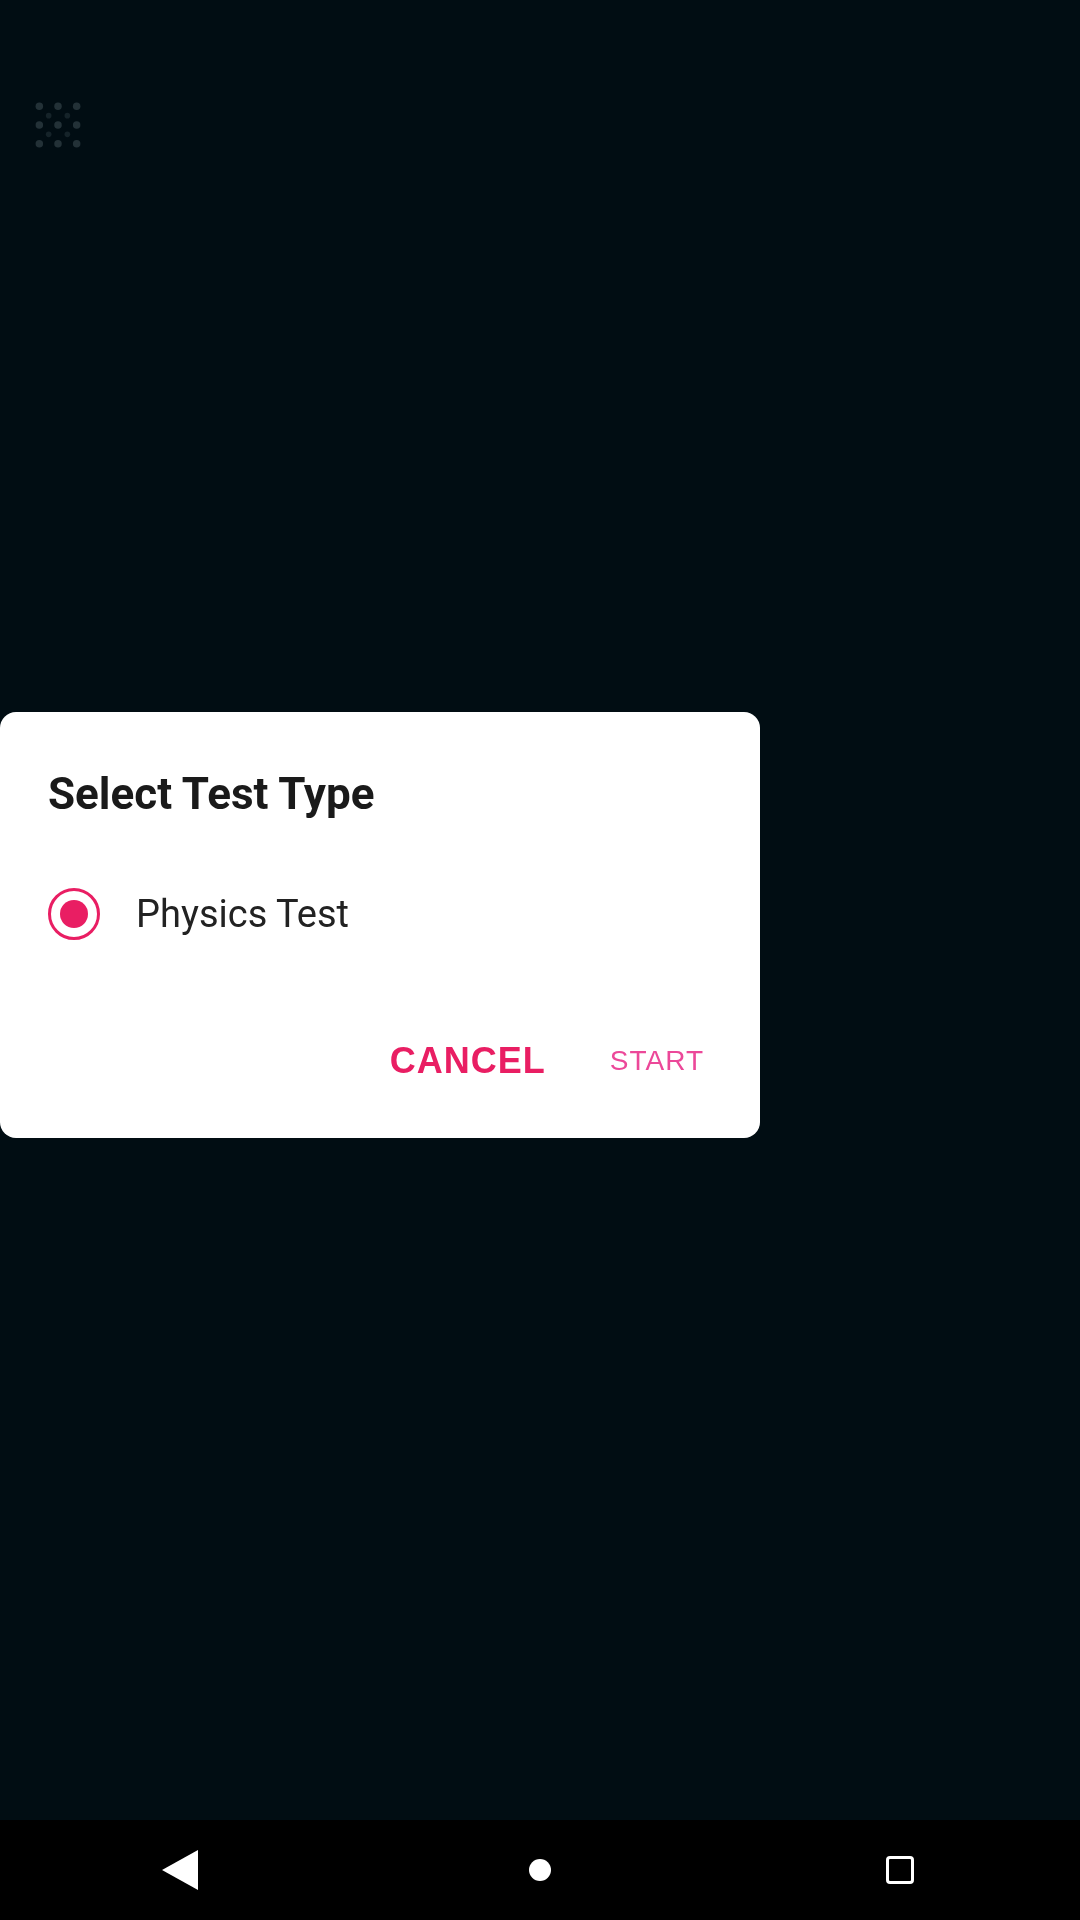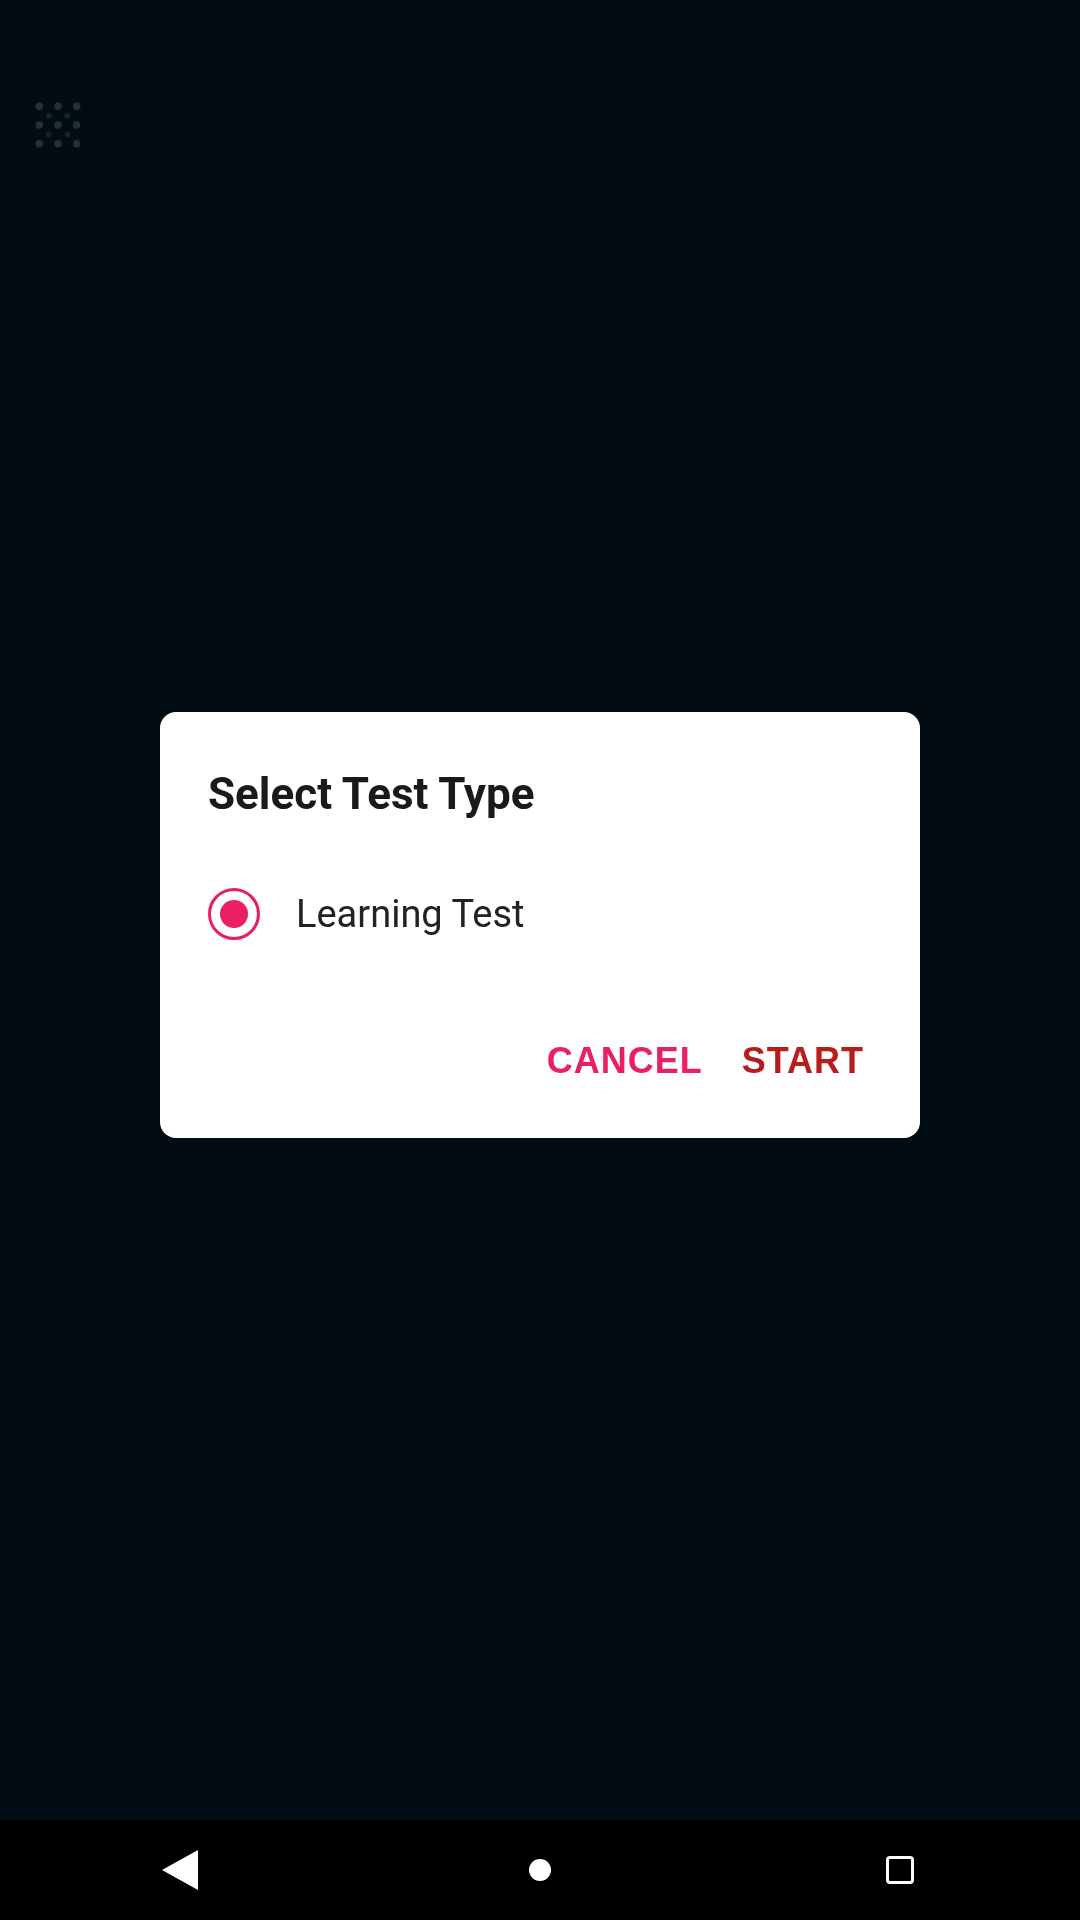--- a/index.html
+++ b/index.html
@@ -102,21 +102,20 @@
     
     .dialog-overlay {
       position: absolute;
       top: 0;
       left: 0;
       width: 100%;
       height: 1850px;
       background-color: rgba(0,0,0,0.5);
       display: flex;
       align-items: center;
-      justify-content: center;
     }
 
     
     .dialog {
       background-color: #ffffff;
       border-radius: 16px;
       width: 760px;
       padding: 56px 48px 40px 48px;
       position: relative;
     }
@@ -160,43 +159,43 @@
 
     .radio-label {
       font-size: 38px;
       color: #222222;
       font-weight: 400;
     }
 
     .dialog-actions {
       display: flex;
       justify-content: flex-end;
-      gap: 23px;
+      gap: 48px;
       margin-top: 48px;
       padding-top: 16px;
     }
 
     .btn-cancel {
       background: none;
       border: none;
       color: #e91e63;
       font-size: 36px;
       font-weight: 700;
       cursor: pointer;
       letter-spacing: 1px;
       padding: 16px 8px;
       text-transform: uppercase;
     }
 
     .btn-start {
       background: none;
       border: none;
-      color: #b91c1c;
-      font-size: 36px;
-      font-weight: 700;
+      color: #ec4899;
+      font-size: 28px;
+      font-weight: 400;
       cursor: pointer;
       letter-spacing: 1px;
       padding: 16px 8px;
       text-transform: uppercase;
     }
 
     
     .nav-bar {
       position: absolute;
       bottom: 0;
@@ -316,21 +315,21 @@
 </div>
 
 <div class="dialog-overlay">
   <div class="dialog">
     <div class="dialog-title">Select Test Type</div>
 
     <div class="radio-option">
       <div class="radio-circle selected">
         <div class="radio-inner"></div>
       </div>
-      <span class="radio-label">Learning Test</span>
+      <span class="radio-label">Physics Test</span>
     </div>
 
 
     <div class="dialog-actions">
       <button class="btn-cancel">CANCEL</button>
       <button class="btn-start">START</button>
     </div>
   </div>
 </div>
 

